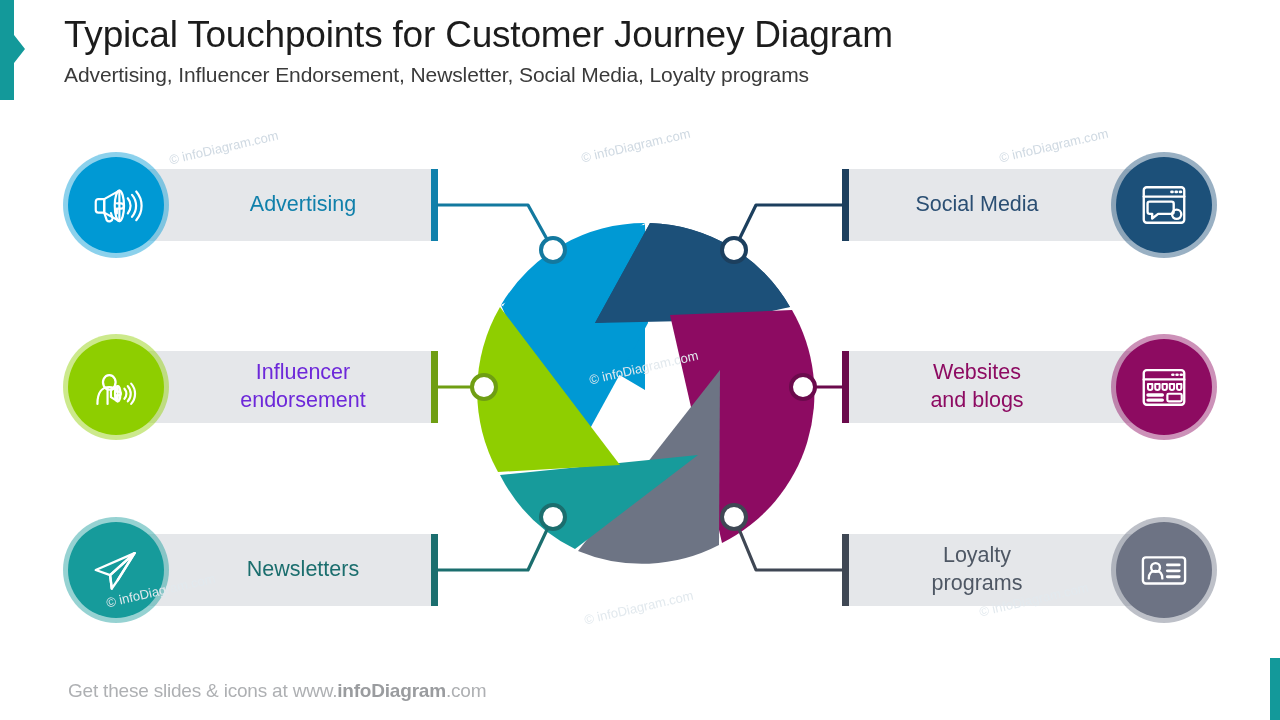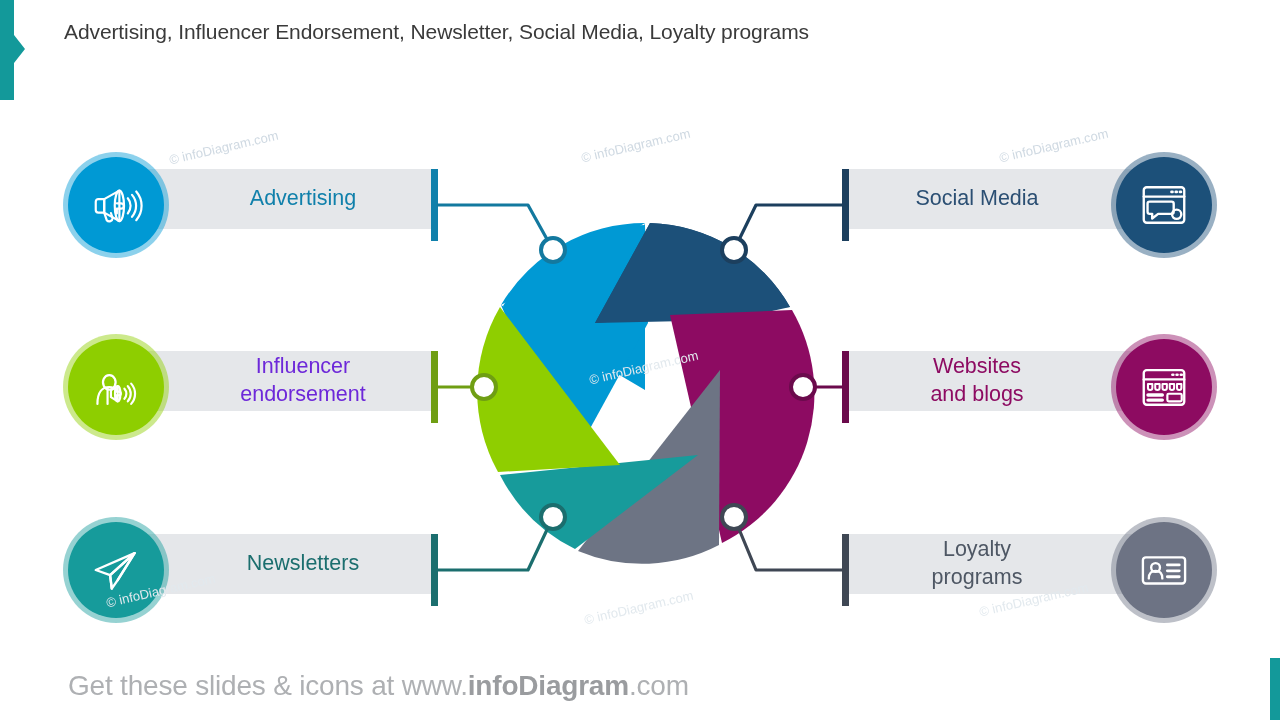--- a/index.html
+++ b/index.html
@@ -63,21 +63,21 @@
     height: 96px;
     display: flex;
     align-items: center;
   }
   .row.left  { left: 68px;  width: 370px; }
   .row.right { left: 842px; width: 370px; }
 
   .label-bar {
     position: absolute;
     top: 12px;
-    height: 60px;
+    height: 72px;
     background: #e5e7ea;
     display: flex;
     align-items: center;
     justify-content: center;
   }
   .row.left  .label-bar { left: 56px;  right: 6px; padding-left: 60px; padding-right: 10px; }
   .row.right .label-bar { left: 6px;   right: 56px; padding-right: 60px; padding-left: 10px; }
 
   .label-text {
     font-size: 21.5px;
@@ -147,36 +147,37 @@
     z-index: 4;
     pointer-events: none;
     font-family: "Liberation Sans", sans-serif;
   }
   .wm.faint { color: #e2e9ee; }
 
   
   .footer {
     position: absolute;
     left: 68px; bottom: 18px;
-    font-size: 28px;
+    font-size: 19px;
     color: #aeb0b3;
     letter-spacing: -0.2px;
   }
   .footer b { font-weight: 700; color: #9a9c9f; }
 </style>
 </head>
 <body>
 
 <div id="slide">
 
   <div class="accent-bar"></div>
   <div class="accent-point"></div>
   <div class="edge-bar-right"></div>
 
   <div class="header">
+    <div class="slide-title">Typical Touchpoints for Customer Journey Diagram</div>
     <div class="slide-subtitle">Advertising, Influencer Endorsement, Newsletter, Social Media, Loyalty programs</div>
   </div>
 
   <svg id="shutter" viewBox="0 0 350 350">
     <g>
 
       <path d="M175,175 L175,8 A167,167 0 0,0 31,90 Z
            M31,90 L175,8 L100,250 Z" fill="#0099d4"></path>
       <path d="M175,10 A167,167 0 0,0 33,91 L100,250 L178,108 Z" fill="#0099d4"></path>
 

